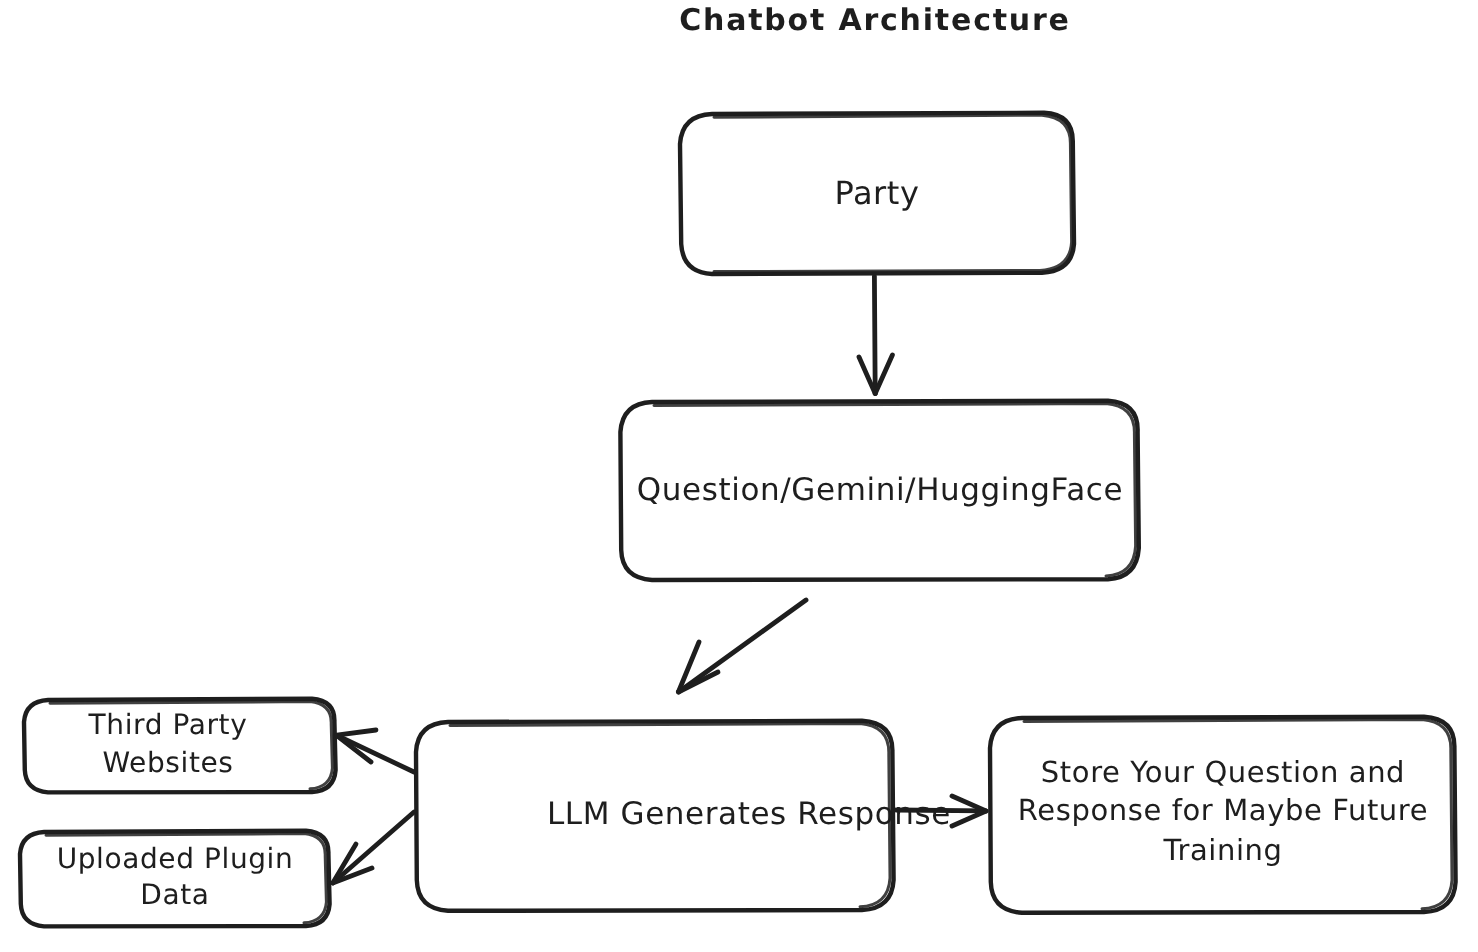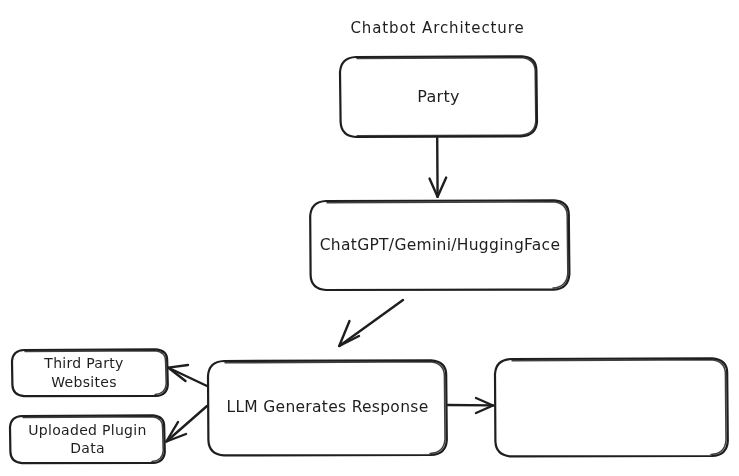--- a/index.html
+++ b/index.html
@@ -37,23 +37,23 @@
     pointer-events: none;
   }
   .title-label {
     font-size: 15px;
     letter-spacing: 0.9px;
   }
   .lbl-user        { left: 340px; top: 56px;  width: 197px; height: 81px;  font-size: 16px; }
   .lbl-llmprov     { left: 310px; top: 200px; width: 260px; height: 90px;  font-size: 15.5px; }
   .lbl-thirdparty  { left: 12px;  top: 349px; width: 144px; height: 47px;  font-size: 14px; }
   .lbl-plugin      { left: 10px;  top: 415px; width: 155px; height: 48px;  font-size: 14px; }
-  .lbl-llmresp     { left: 208px; top: 360px; width: 239px; height: 95px;  font-size: 15.5px; }
+  .lbl-llmresp     { left: 208px; top: 360px; width: 239px; height: 95px;  font-size: 15.5px; padding-left: 47px; }
   .lbl-store       { left: 495px; top: 358px; width: 233px; height: 98px;  font-size: 14.5px; }
-  .lbl-title       { left: 269px; top: 18px;   width: 337px; height: 22px; }
+  .lbl-title       { left: 269px; top: 0;   width: 337px; height: 22px; font-weight: bold; }
 </style>
 </head>
 <body>
 
 <div id="canvas">
 
   <svg class="diagram-svg" viewBox="0 0 739 476">
     <g fill="none" stroke="#1e1e1e" stroke-width="2.2" stroke-linecap="round" stroke-linejoin="round">
 
       <g>
@@ -116,24 +116,27 @@
         <path d="M476,413 L493,405.5"></path>
       </g>
 
     </g>
   </svg>
 
   <div class="title-label lbl-title">Chatbot Architecture</div>
 
   <div class="node-label lbl-user">Party</div>
 
-  <div class="node-label lbl-llmprov">ChatGPT/Gemini/HuggingFace</div>
+  <div class="node-label lbl-llmprov">Question/Gemini/HuggingFace</div>
 
   <div class="node-label lbl-thirdparty">Third Party
 Websites</div>
 
   <div class="node-label lbl-plugin">Uploaded Plugin
 Data</div>
 
   <div class="node-label lbl-llmresp">LLM Generates Response</div>
 
+  <div class="node-label lbl-store">Store Your Question and
+Response for Maybe Future
+Training</div>
 
 </div>
 
 </body></html>

